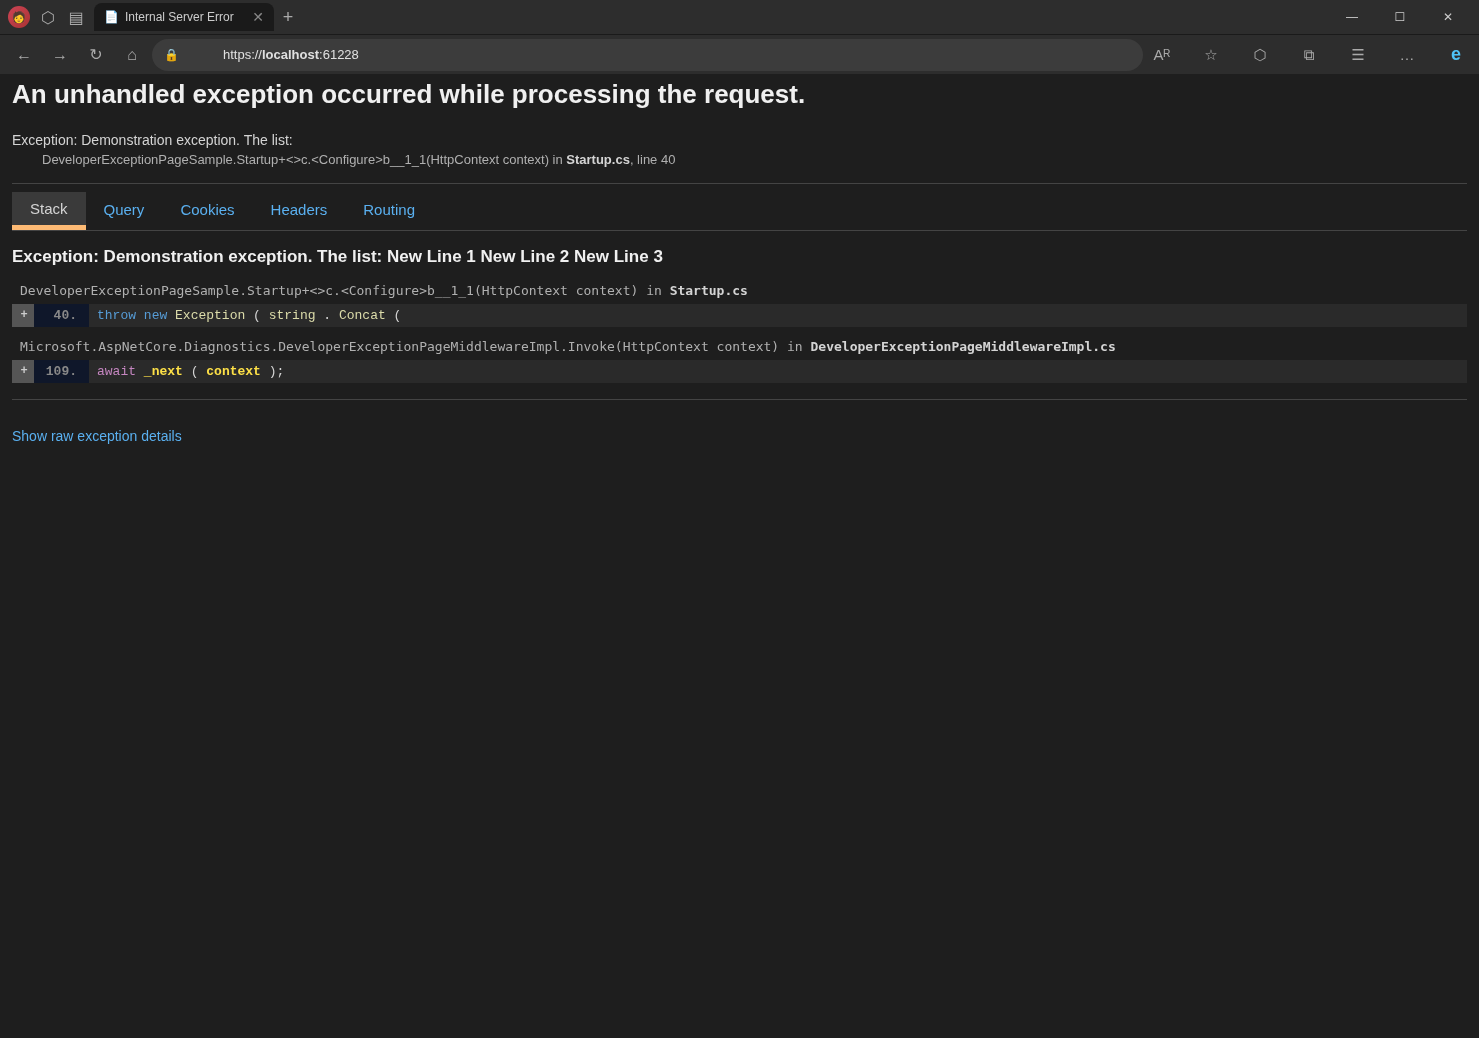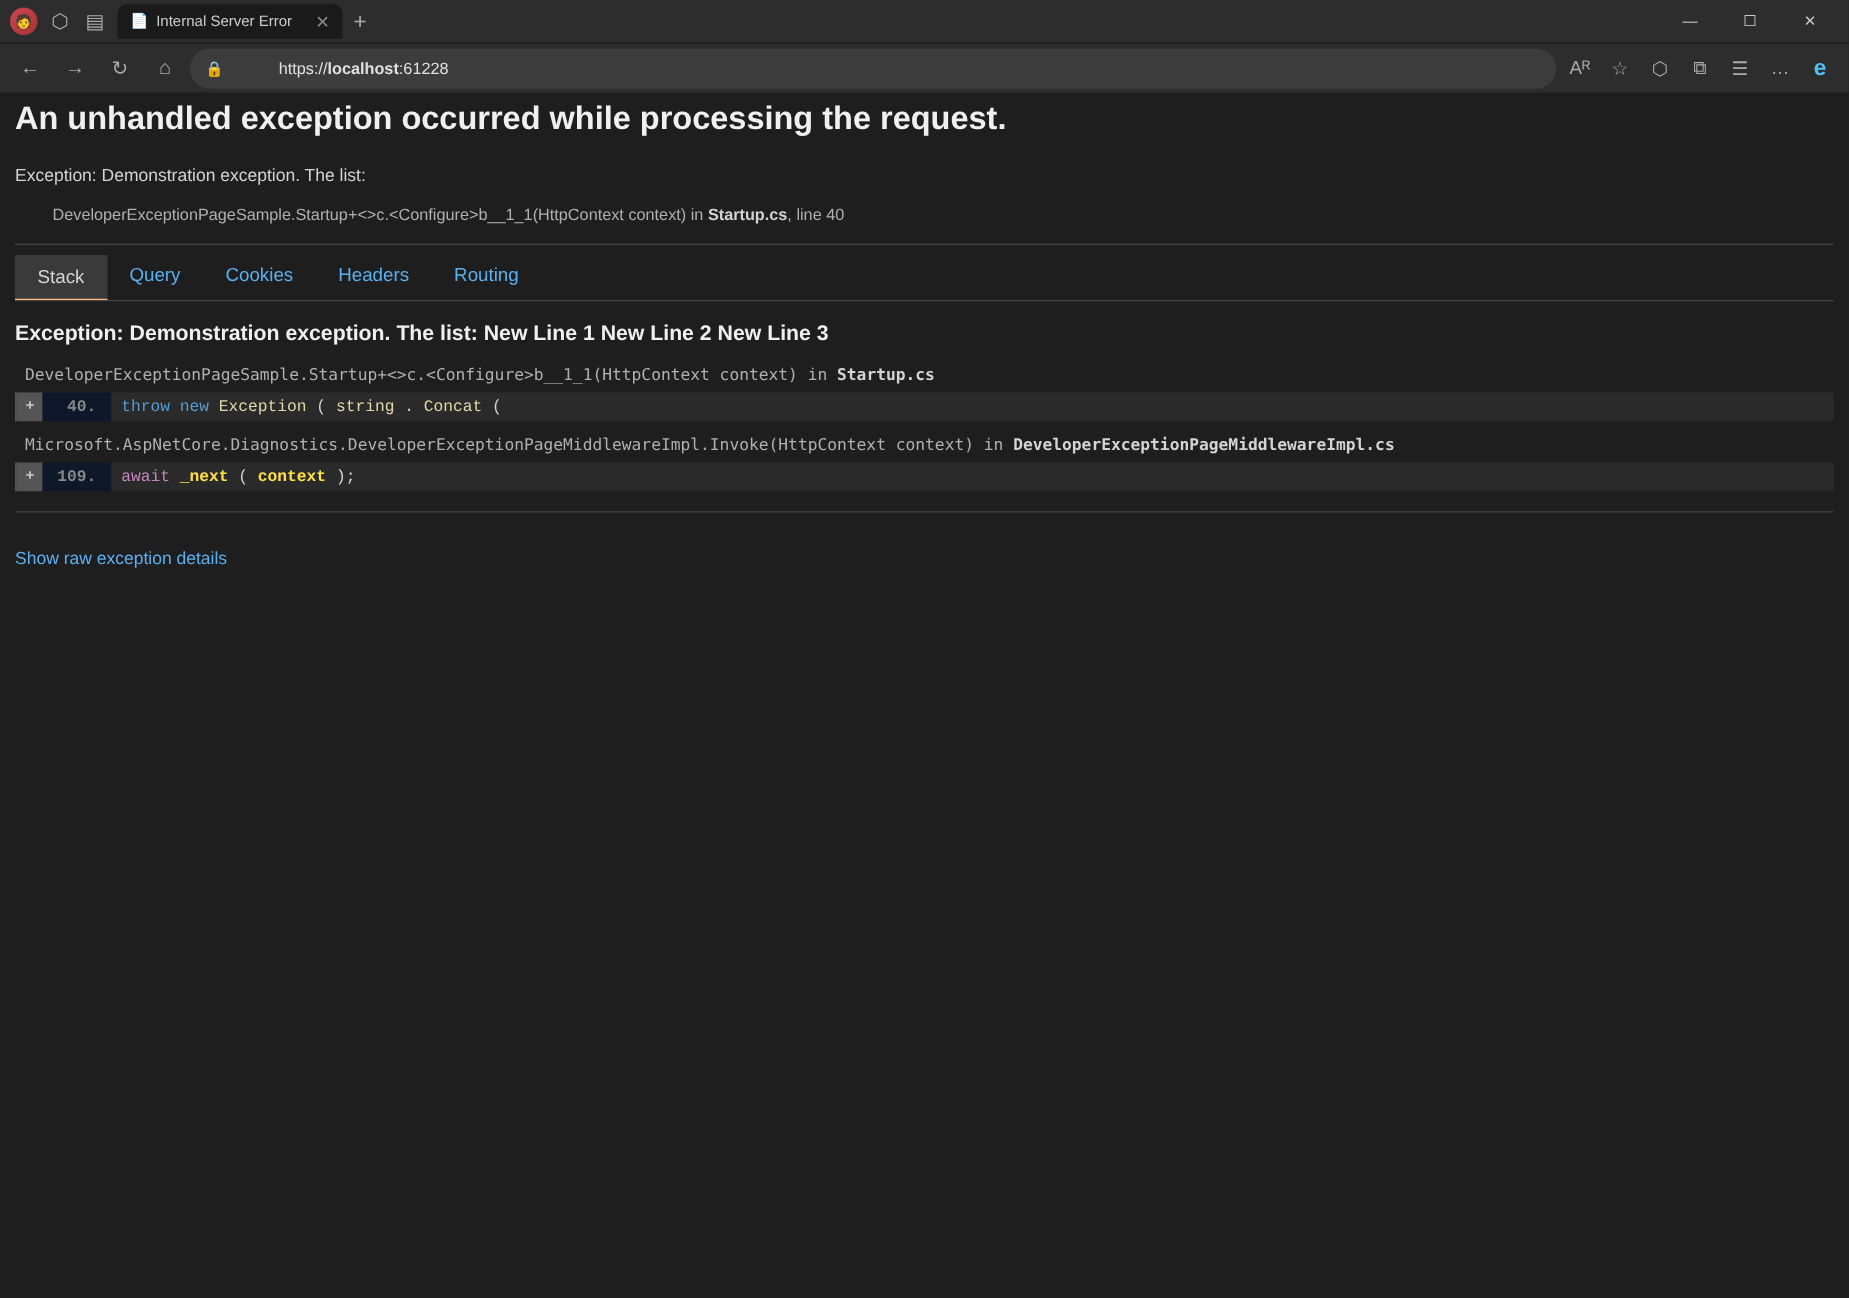--- a/index.html
+++ b/index.html
@@ -68,42 +68,42 @@
       border-radius: 16px;
       display: flex;
       align-items: center;
       padding: 0 12px;
       gap: 8px;
       color: #e0e0e0;
       font-size: 13px;
     }
     .address-bar .lock-icon { color: #aaa; font-size: 12px; }
     .address-bar .url-text { flex: 1; padding-left: 36px; }
-    .nav-right { display: flex; align-items: center; gap: 2px; }
+    .nav-right { display: flex; align-items: center; gap: 19px; }
     .nav-right .nav-btn { width: 30px; height: 30px; font-size: 15px; }
 
     
     .page-content {
       flex: 1;
       background: #1e1e1e;
       overflow-y: auto;
       padding: 4px 12px 20px 12px;
     }
 
     .main-heading {
       font-size: 26px;
       font-weight: bold;
       color: #f0f0f0;
       margin-bottom: 20px;
       line-height: 1.3;
     }
 
     .exception-intro {
       color: #d4d4d4;
-      margin-bottom: 16px;
+      margin-bottom: 4px;
       font-size: 14px;
     }
     .exception-lines {
       color: #d4d4d4;
       margin-bottom: 16px;
       font-size: 14px;
       line-height: 1.7;
     }
     .exception-lines div { line-height: 1.7; }
 
@@ -128,21 +128,21 @@
       cursor: pointer;
       font-size: 15px;
       color: #5ab0f0;
       background: none;
       border: none;
       border-bottom: 3px solid transparent;
     }
     .tab-nav-item.active {
       color: #d4d4d4;
       background: #3a3a3a;
-      border-bottom: 1px solid #fdba74;
+      border-bottom: 5px solid #fdba74;
     }
 
     .exception-section { padding: 16px 0 0 0; }
 
     .exception-title {
       font-size: 17px;
       font-weight: bold;
       color: #f0f0f0;
       margin-bottom: 12px;
     }

